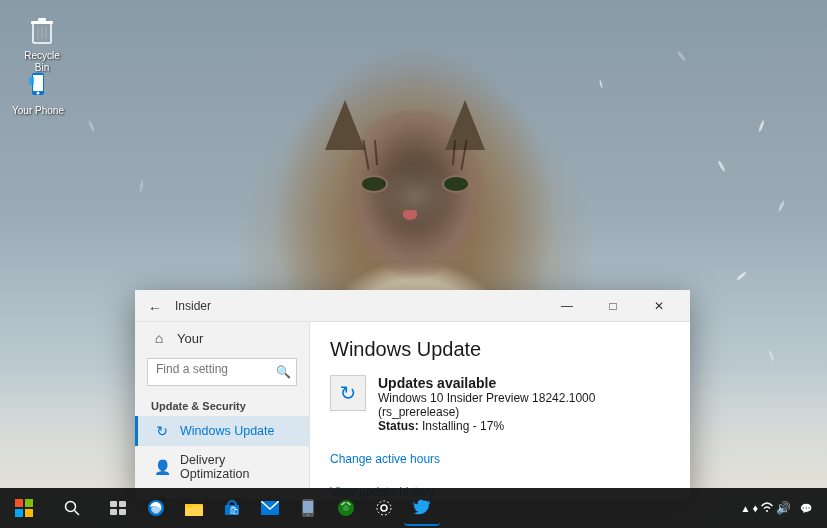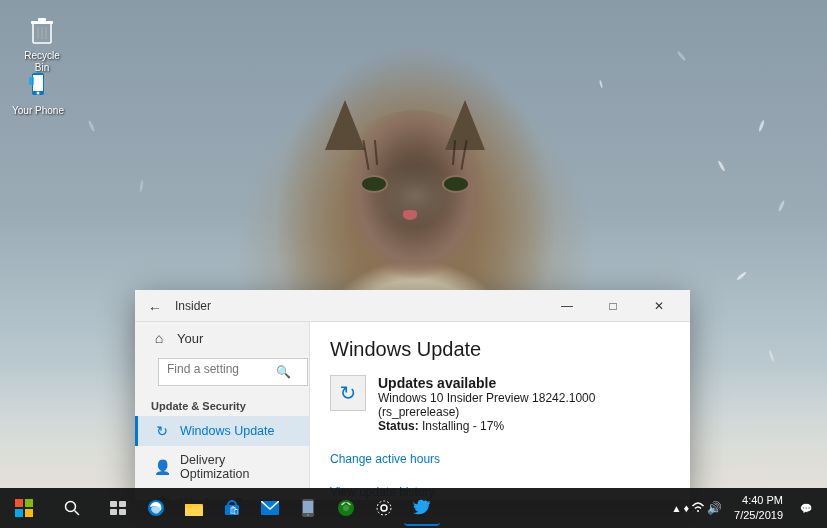--- a/index.html
+++ b/index.html
@@ -218,21 +218,20 @@
       position: relative;
     }
     .sidebar-search input {
       width: 100%;
       height: 28px;
       border: 1px solid #ccc;
       background: white;
       padding: 0 28px 7px 8px;
       font-size: 12px;
       outline: none;
-      margin-left: 11px;
     }
     .sidebar-search-icon {
       position: absolute;
       right: 6px;
       top: 50%;
       transform: translateY(-50%);
       font-size: 12px;
       color: #555;
     }
     .sidebar-section-title {
@@ -562,24 +561,20 @@
         <span style="color:white; font-size:10px;">
           <svg width="14" height="12" viewBox="0 0 14 12">
             <path d="M7 10 L7 10" stroke="white" stroke-width="2" stroke-linecap="round"></path>
             <path d="M4 7.5 C5 6.5 6 6 7 6 C8 6 9 6.5 10 7.5" stroke="white" stroke-width="1.5" fill="none"></path>
             <path d="M1.5 5 C3.5 3 5.2 2 7 2 C8.8 2 10.5 3 12.5 5" stroke="white" stroke-width="1.5" fill="none"></path>
           </svg>
         </span>
         <span style="color:white; font-size:12px;">🔊</span>
       </div>
 
-      <div class="taskbar-clock">
-        <div>4:40 PM</div>
-        <div>7/25/2019</div>
-      </div>
 
       <div style="width:24px; height:36px; display:flex; align-items:center; justify-content:center; color:white; font-size:10px; cursor:pointer;">
         💬
       </div>
     </div>
   </div>
 
 </div>
 
 </body></html>

